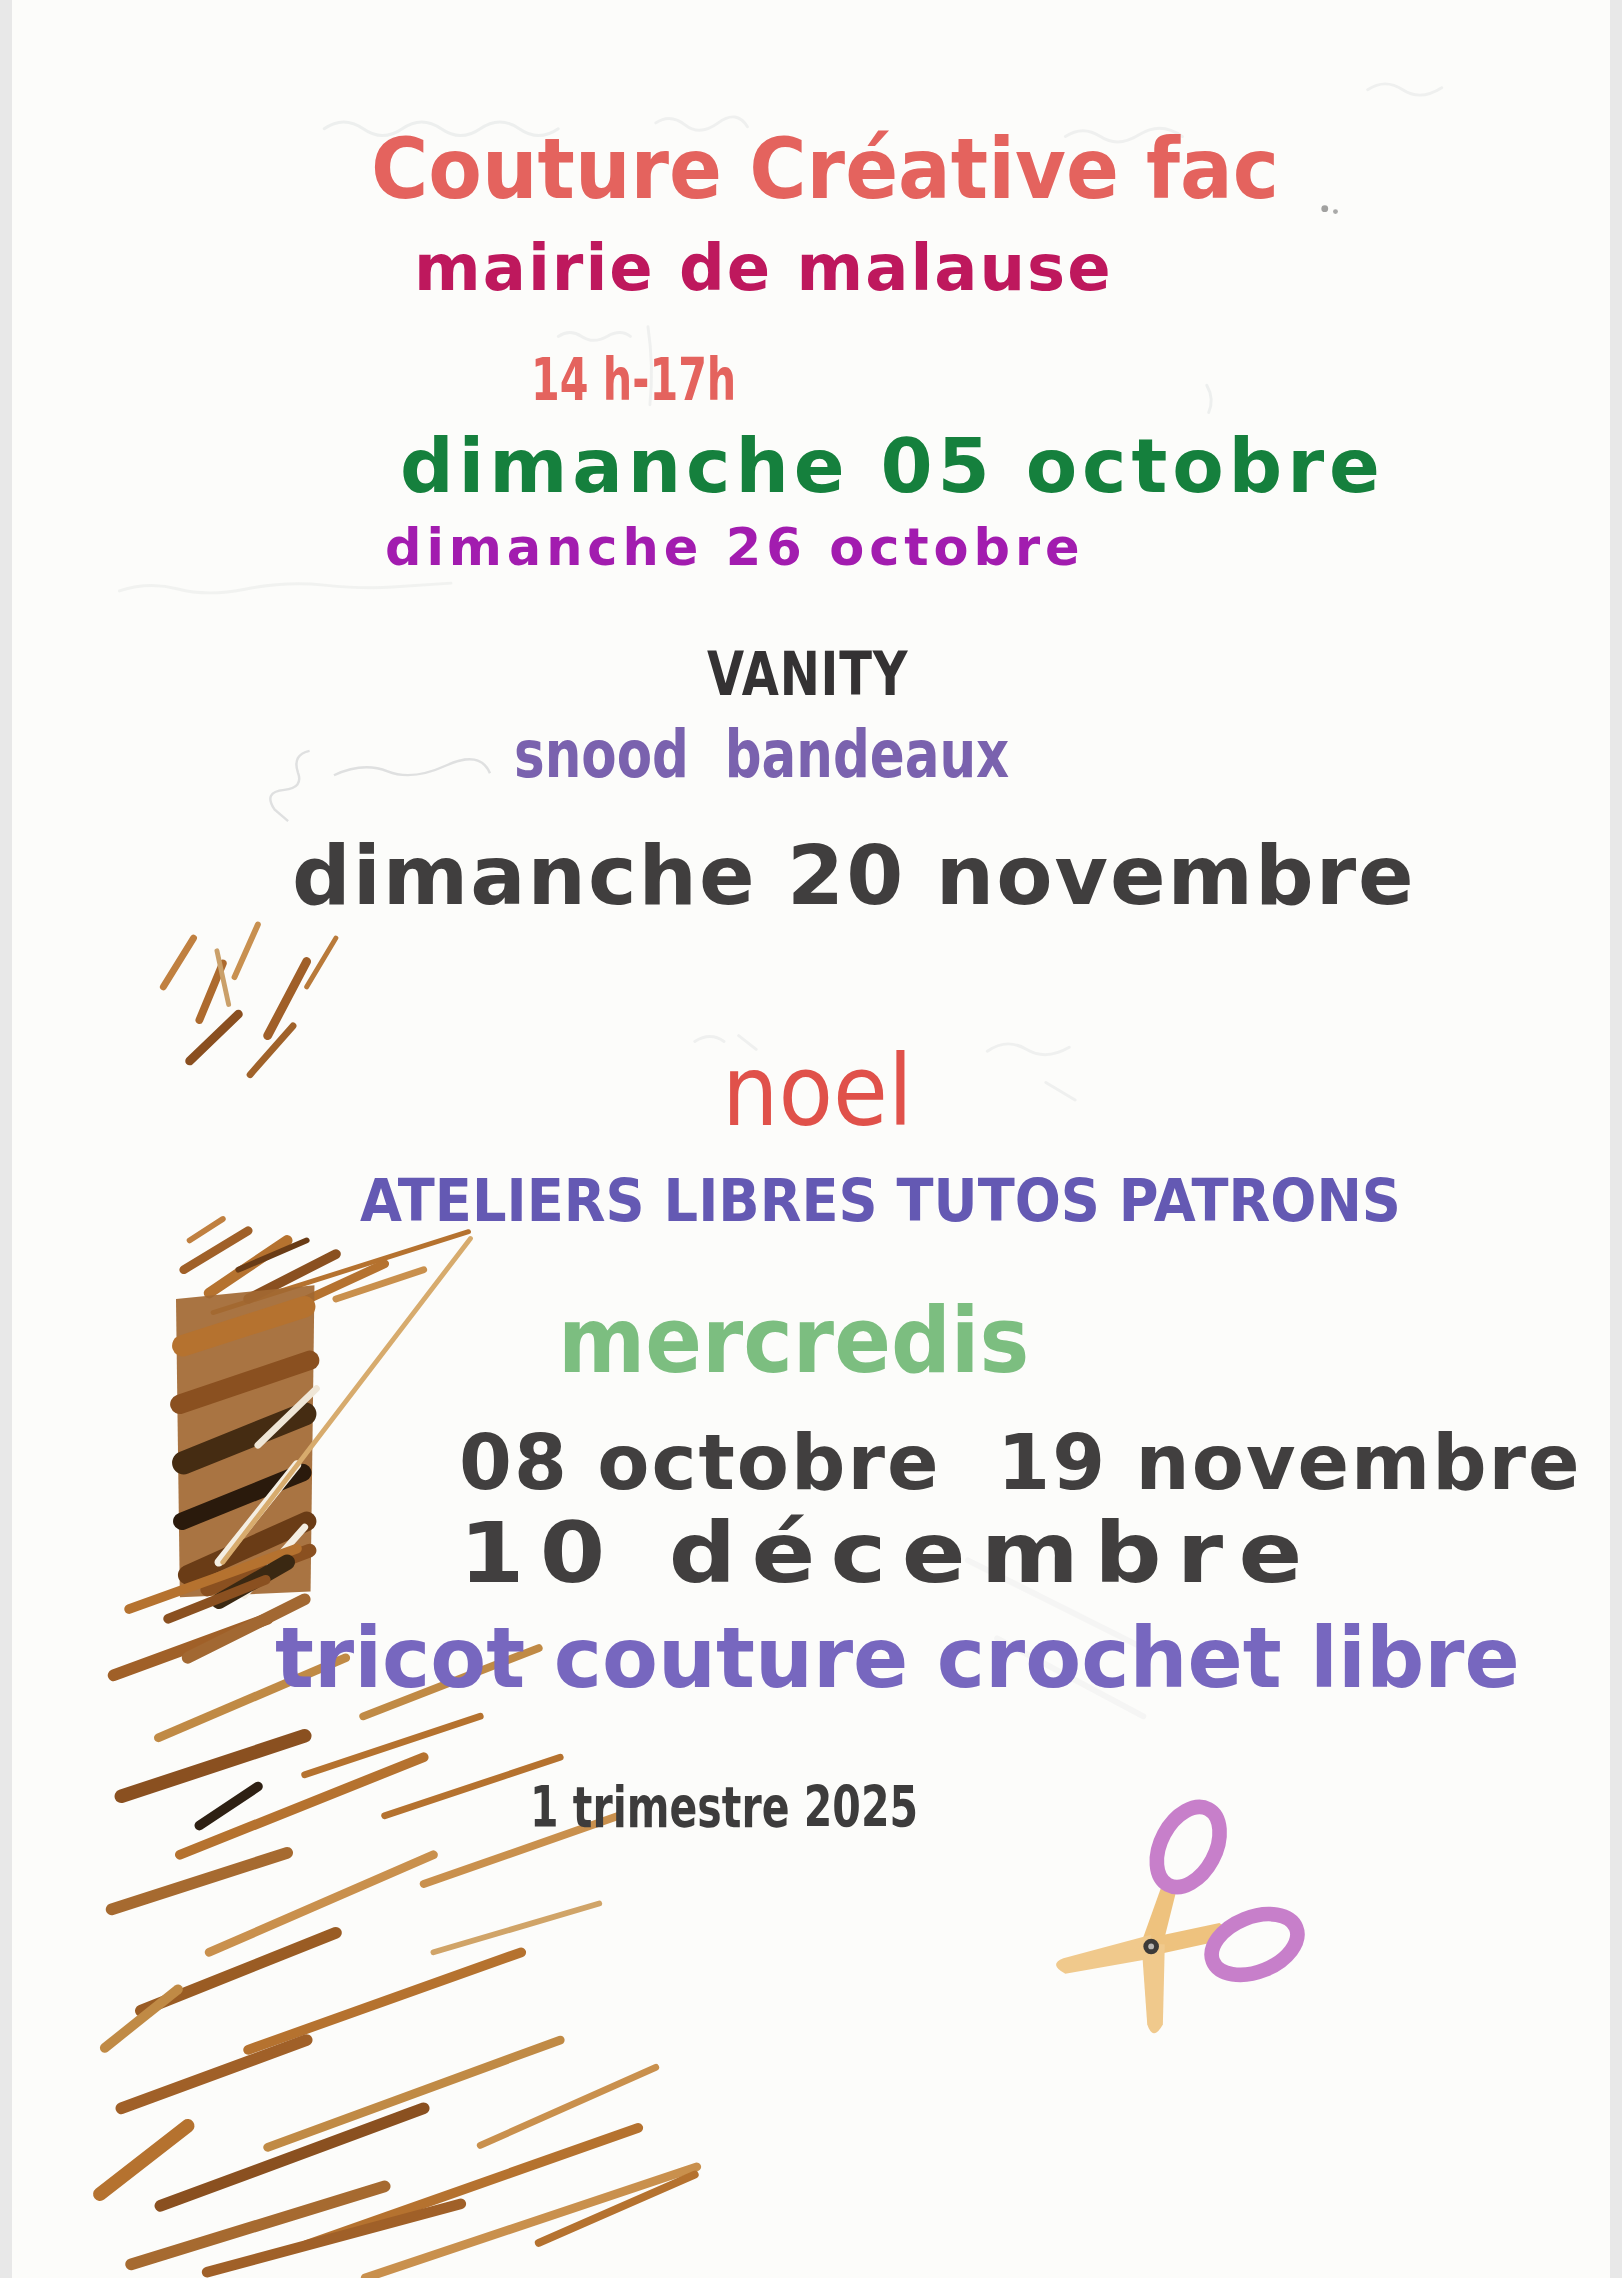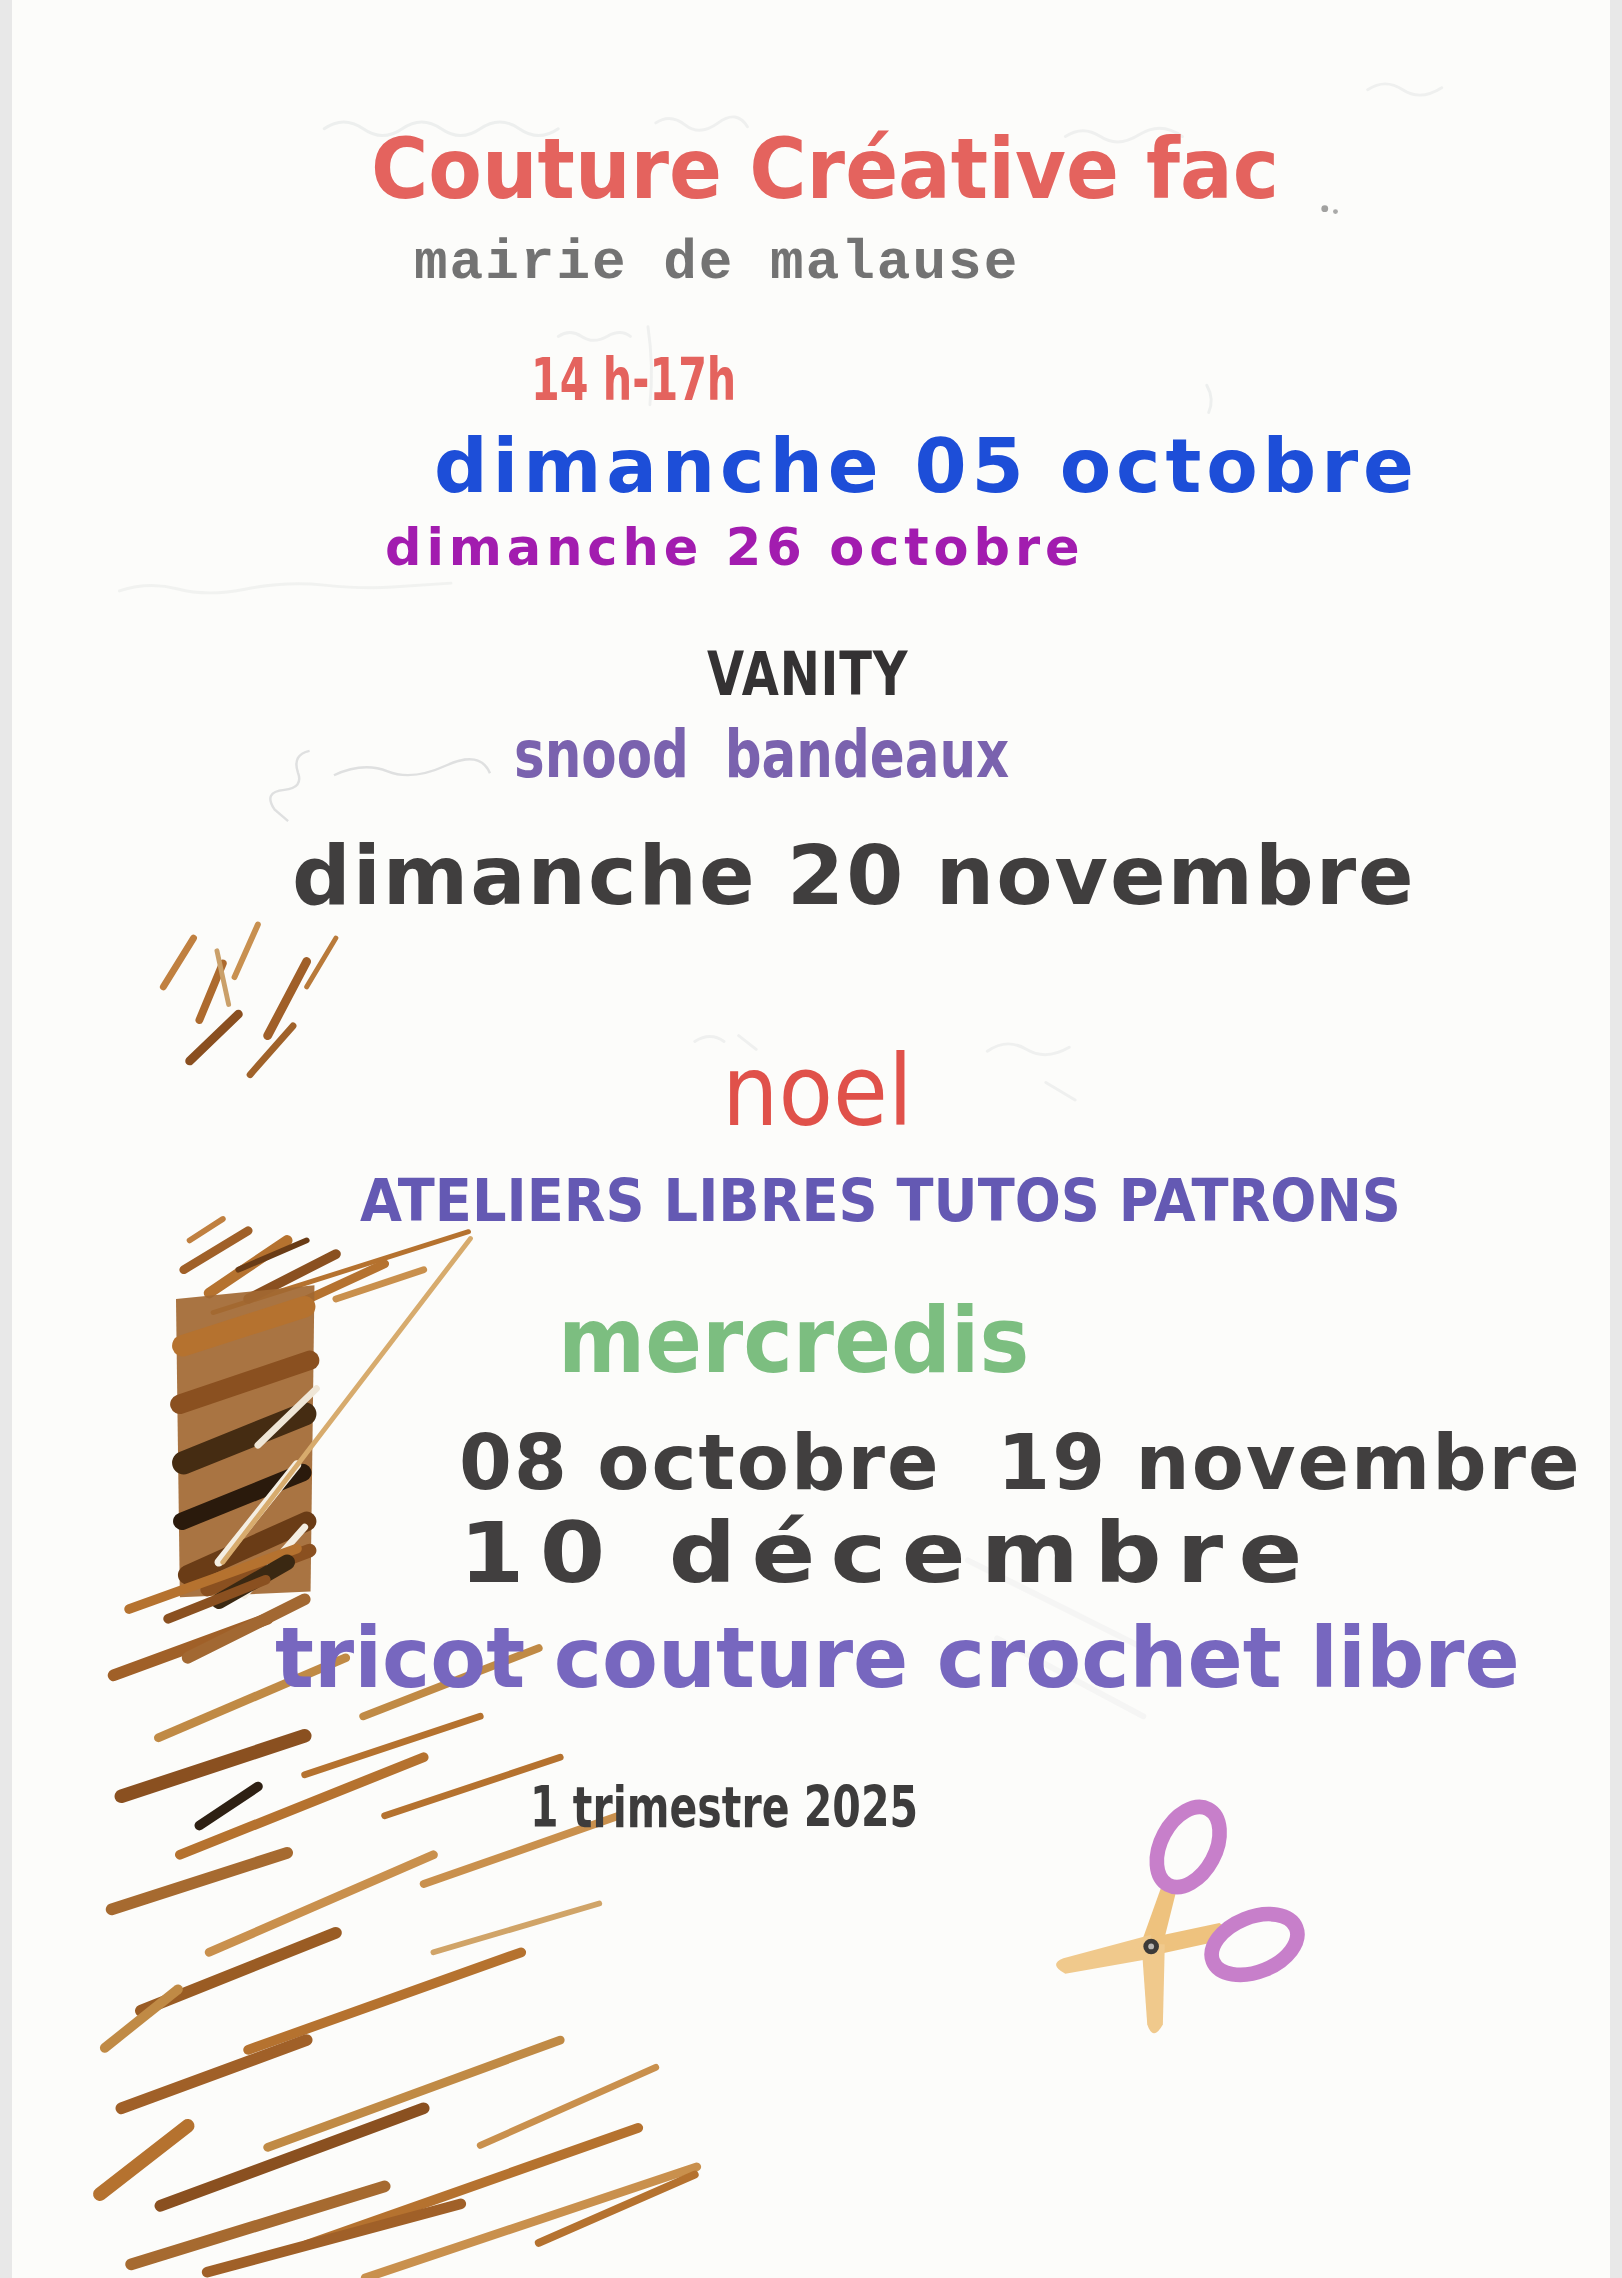--- a/index.html
+++ b/index.html
@@ -13,23 +13,23 @@
   }
   .art { position:absolute; left:0; top:0; pointer-events:none; }
   .line {
     position:absolute;
     white-space:pre;
     font-weight:bold;
     transform-origin:left top;
   }
   
   .l1  { left:359px;  top:120px;  font-size:84px;  color:#e4635e; transform:scaleX(.93); }
-  .l2  { left:402px;  top:231px;  font-size:56px;  color:#737373; letter-spacing:2px;font-family:Liberation Mono, monospace; }
+  .l2  { left:402px;  top:231px;  font-size:64px;  color:#be185d; letter-spacing:2px; }
   .l3  { left:519px;  top:345px;  font-size:59px;  color:#e4635e; transform:scaleX(.70); }
-  .l4  { left:388px;  top:422px;  font-size:75px;  color:#1d4ed8; letter-spacing:4.9px;margin-left:34px; }
+  .l4  { left:388px;  top:422px;  font-size:75px;  color:#15803d; letter-spacing:4.9px; }
   .l5  { left:373px;  top:518px;  font-size:51px;  color:#a21caf; letter-spacing:4.9px; }
   .l6  { left:695px;  top:639px;  font-size:60px;  color:#343233; letter-spacing:1px; transform:scaleX(.80); }
   .l7  { left:502px;  top:716px;  font-size:66px;  color:#7a62ae; transform:scaleX(.78); }
   .l8  { left:280px;  top:828px;  font-size:82px;  color:#403e3e; letter-spacing:2px; }
   .l9  { left:280px;  top:928px;  font-size:82px;  color:#403e3e; letter-spacing:2px; }
   .l10 { left:710px;  top:1034px; font-size:98px; color:#e0514a; font-weight:400; transform:scaleX(.91); }
   .l11 { left:348px;  top:1166px; font-size:59px;  color:#6459b3; transform:scaleX(.92); }
   .l12 { left:546px;  top:1288px; font-size:90px;  color:#7cbe80; transform:scaleX(.93); }
   .l13 { left:447px;  top:1418px; font-size:76px;  color:#413f3f; letter-spacing:2px; }
   .l14 { left:447px;  top:1504px; font-size:84px;  color:#413f3f; letter-spacing:13.7px; transform:scaleX(1.12); }

